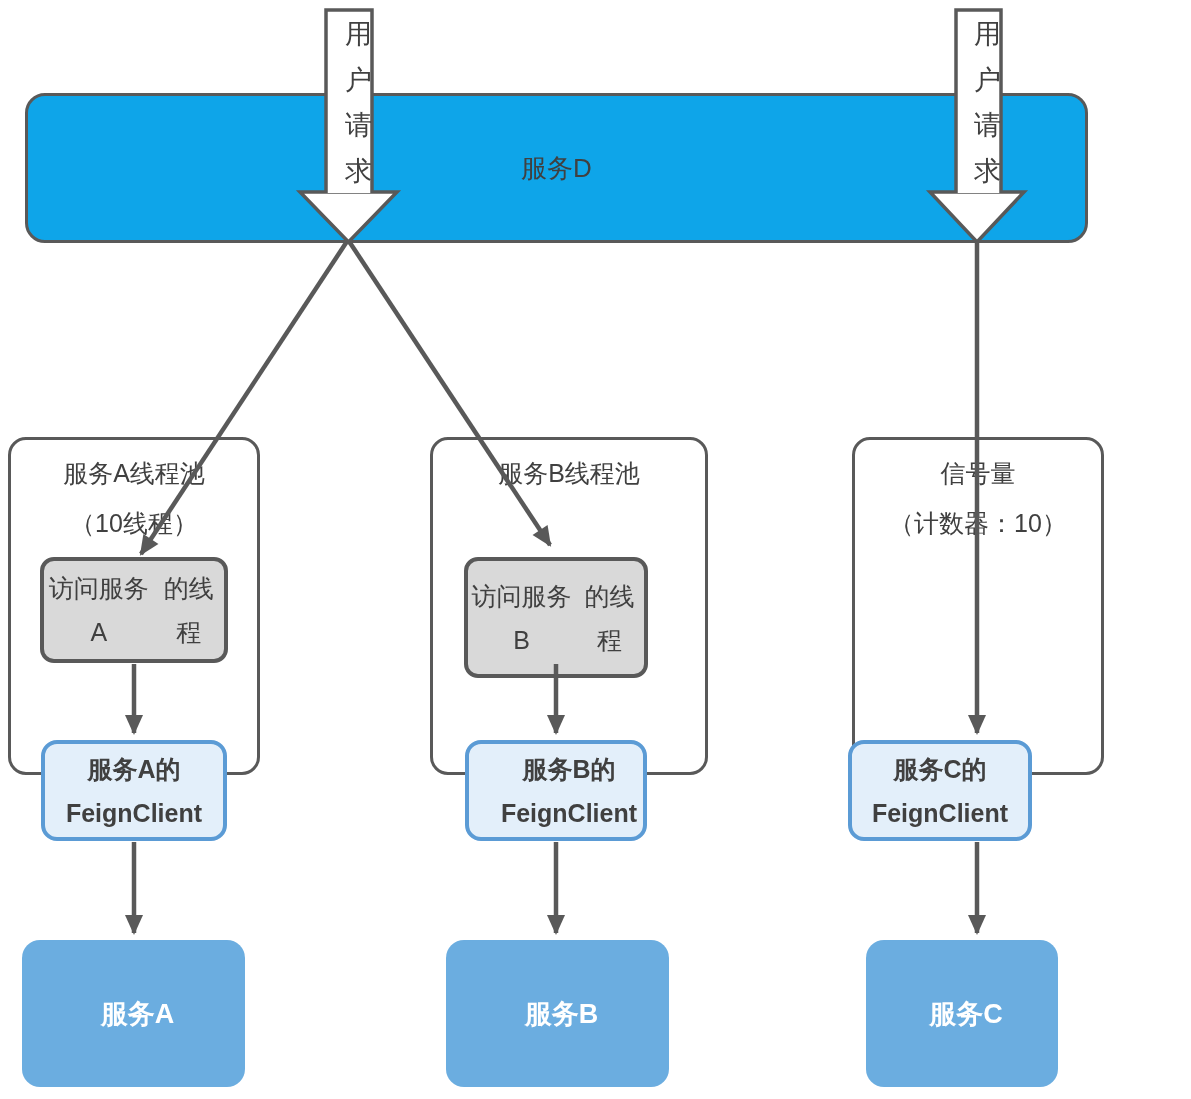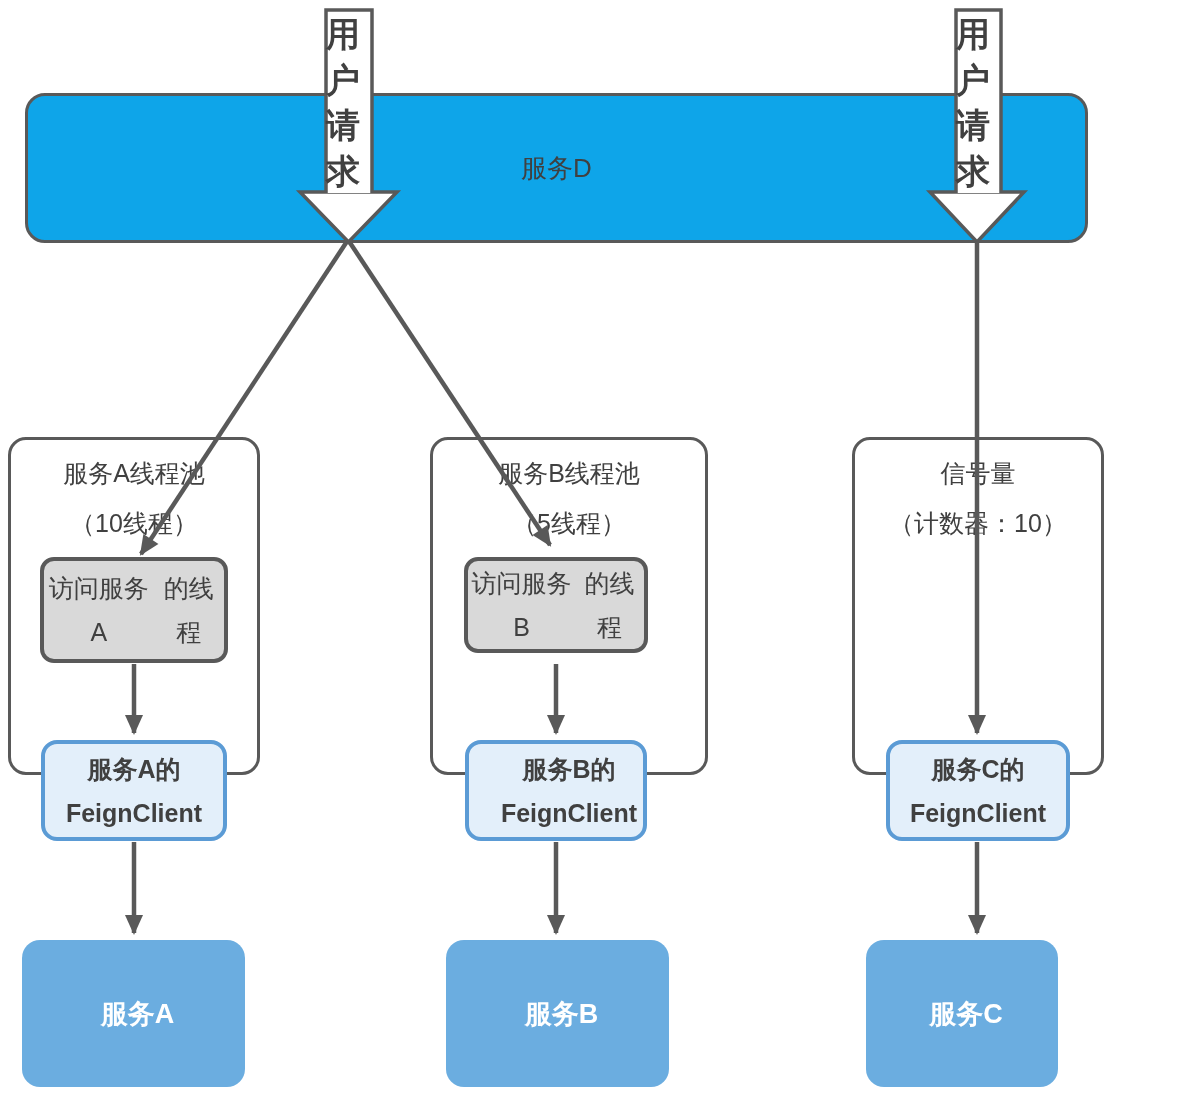--- a/index.html
+++ b/index.html
@@ -18,22 +18,22 @@
           font-size:25px;line-height:50px;color:var(--text);}
   .threadbox{background:var(--thread-fill);border:4px solid var(--stroke);border-radius:14px;
              z-index:2;display:flex;flex-direction:row;align-items:center;justify-content:center;
              font-size:25px;line-height:44px;text-align:center;}
   .feignbox{background:var(--feign-fill);border:4px solid var(--feign-border);border-radius:16px;
             z-index:3;display:flex;flex-direction:column;align-items:center;justify-content:center;
             font-size:25px;line-height:44px;text-align:center;font-weight:bold;}
   .servicebox{background:var(--service-fill);border-radius:18px;z-index:2;
               display:flex;align-items:center;justify-content:center;
               font-size:27px;font-weight:bold;color:#ffffff;padding-left:8px;}
-  .vlabel{z-index:10;font-size:34px;line-height:45.5px;text-align:left;
-          word-break:break-all;color:var(--text);padding-top:2px;font-weight:bold;}
+  .vlabel{z-index:10;font-size:27px;line-height:45.5px;text-align:right;
+          word-break:break-all;color:var(--text);padding-top:2px;}
   svg.overlay{position:absolute;left:0;top:0;z-index:5;pointer-events:none;}
   .ln{stroke:var(--stroke);stroke-width:4.5;fill:none;}
   .shaft{fill:#ffffff;stroke:var(--stroke);stroke-width:3.5;}
   .head{fill:#ffffff;stroke:var(--stroke);stroke-width:3.5;}
 </style>
 </head>
 <body>
 
 <div class="stage">
 
@@ -44,49 +44,48 @@
   <div class="abs container" style="left:8px;top:437px;width:252px;height:338px;">
     <div class="ctitle">
       <div>服务A线程池</div>
       <div>（10线程）</div>
     </div>
   </div>
 
   <div class="abs container" style="left:430px;top:437px;width:278px;height:338px;">
     <div class="ctitle">
       <div>服务B线程池</div>
-      <div>（5线程）</div>
     </div>
   </div>
 
   <div class="abs container" style="left:852px;top:437px;width:252px;height:338px;">
     <div class="ctitle">
       <div>信号量</div>
       <div>（计数器：10）</div>
     </div>
   </div>
 
   <div class="abs threadbox" style="left:40px;top:557px;width:188px;height:106px;">
     <div>访问服务A</div>
     <div>的线程</div>
   </div>
-  <div class="abs threadbox" style="left:464px;top:557px;width:184px;height:96px;">
+  <div class="abs threadbox" style="left:464px;top:557px;width:184px;height:121px;">
     <div>访问服务B</div>
     <div>的线程</div>
   </div>
 
   <div class="abs feignbox" style="left:41px;top:740px;width:186px;height:101px;">
     <div>服务A的</div>
     <div>FeignClient</div>
   </div>
   <div class="abs feignbox" style="left:465px;top:740px;width:182px;height:101px;padding-left:26px;">
     <div>服务B的</div>
     <div>FeignClient</div>
   </div>
-  <div class="abs feignbox" style="left:886px;top:740px;width:184px;height:101px;">
+  <div class="abs feignbox" style="left:848px;top:740px;width:184px;height:101px;">
     <div>服务C的</div>
     <div>FeignClient</div>
   </div>
 
   <div class="abs servicebox" style="left:22px;top:940px;width:223px;height:147px;">
     <span>服务A</span>
   </div>
   <div class="abs servicebox" style="left:446px;top:940px;width:223px;height:147px;">
     <span>服务B</span>
   </div>

